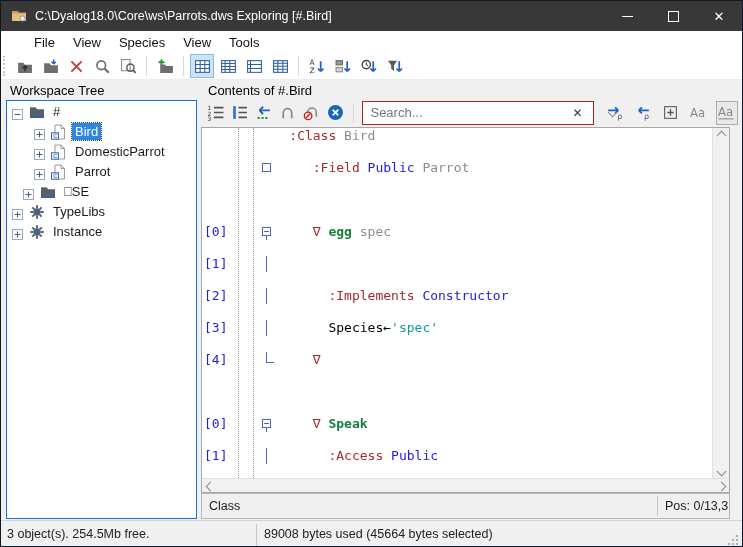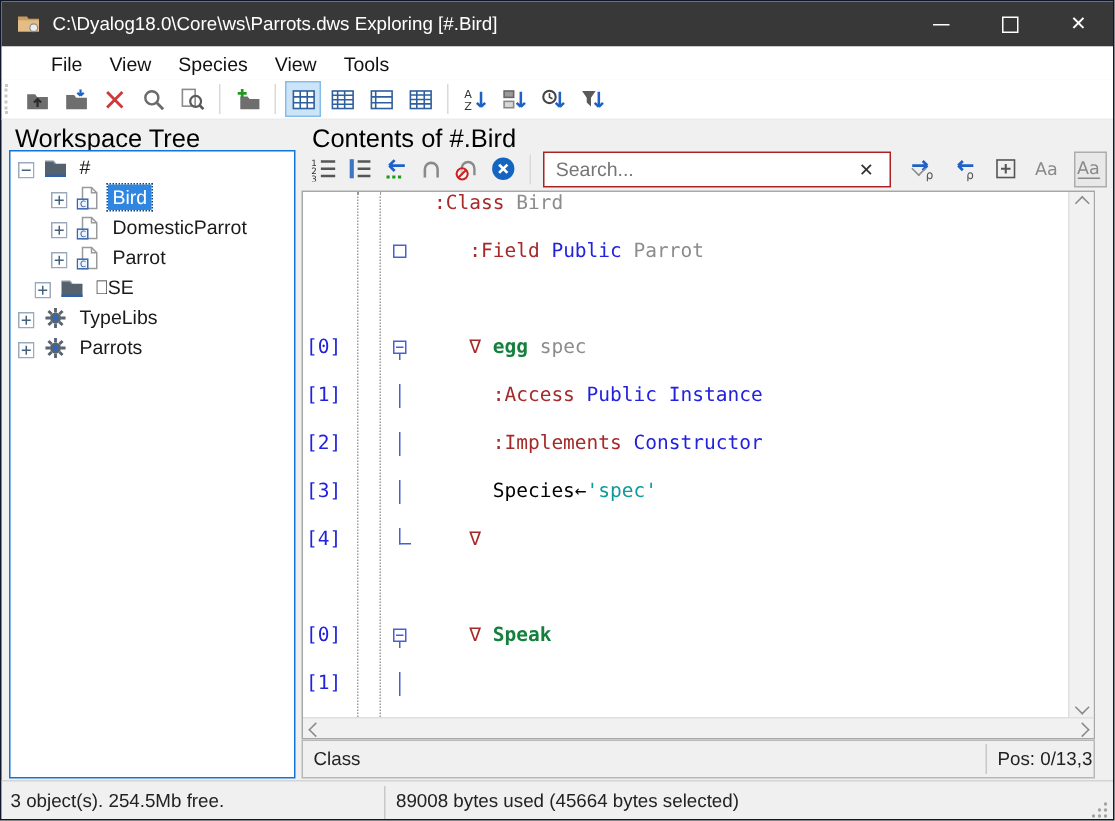--- a/index.html
+++ b/index.html
@@ -18,21 +18,21 @@
   .mi{font-size:13px;color:#111;padding:2px 9px;}
   
   .toolbar{position:absolute;left:0;top:52px;width:100%;height:27px;background:#fff;border-bottom:1px solid #ececec;display:flex;align-items:center;box-sizing:border-box;}
   .tbgrip{width:3px;height:20px;margin:0 3px 0 2px;border-left:2px dotted #c9c9c9;}
   .tbi{width:24px;height:24px;display:flex;align-items:center;justify-content:center;margin:0 1px;box-sizing:border-box;border:1px solid transparent;}
   .tbi svg{width:17px;height:17px;}
   .tbi.active{background:#cce4f7;border:1px solid #88bce8;}
   .tbi.sunken{background:#e8e8e8;border:1px solid #adadad;}
   .tbsep{width:1px;height:20px;background:#d9d9d9;margin:0 5px;}
   
-  .pheader{position:absolute;top:82px;font-size:17px;color:#000;}
+  .pheader{position:absolute;top:82px;font-size:13px;color:#000;}
   
   .treeframe{position:absolute;left:5px;top:99px;width:191px;height:419px;background:#fff;border:1px solid #1273d8;box-sizing:border-box;overflow:hidden;}
   .trow{display:flex;align-items:center;height:19px;margin-top:1px;white-space:nowrap;}
   .texp{width:11px;height:11px;flex:0 0 11px;margin-right:6px;}
   .ticon{width:16px;height:16px;flex:0 0 16px;margin-right:5px;}
   .tlabel{font-size:13px;color:#1a1a1a;padding:1px 3px;}
   .trow.sel .tlabel{background:#2e86e0;color:#fff;outline:1px dotted #14477e;}
   
   .edtb{position:absolute;left:202px;top:97px;width:536px;height:29px;display:flex;align-items:center;}
   .searchbox{width:232px;height:24px;border:1px solid #aa2222;background:#fff;display:flex;align-items:center;margin:0 4px;box-sizing:border-box;gap:20px;}
@@ -291,21 +291,21 @@
             <rect x="0.5" y="0.5" width="10" height="10" fill="#fff" stroke="#9aaabb"></rect>
             <path d="M2.5 5.5h6M5.5 2.5v6" stroke="#44617e"></path>
           </svg></span>
         <span class="ticon"><svg viewBox="0 0 16 16">
             <g stroke="#57646e" stroke-width="1.9">
               <path d="M8 1.3v3M8 11.7v3M1.3 8h3M11.7 8h3M3.3 3.3l2.1 2.1M10.6 10.6l2.1 2.1M12.7 3.3l-2.1 2.1M5.4 10.6l-2.1 2.1"></path>
             </g>
             <circle cx="8" cy="8" r="3.7" fill="#57646e"></circle>
             <circle cx="8" cy="8" r="1.7" fill="#2a66c8"></circle>
           </svg></span>
-        <span class="tlabel">Parrots</span>
+        <span class="tlabel">Instance</span>
       </div>
     </div>
 
   <div class="edtb" id="edtb">
       <span class="tbi">
         <svg viewBox="0 0 16 16">
           <path d="M6.5 3.5h9M6.5 8h9M6.5 12.5h9" stroke="#555" stroke-width="1.6"></path>
           <text x="0.5" y="6" font-size="5.5" fill="#333" font-family="DejaVu Sans">1</text>
           <text x="0.5" y="11" font-size="5.5" fill="#333" font-family="DejaVu Sans">2</text>
           <text x="0.5" y="16" font-size="5.5" fill="#333" font-family="DejaVu Sans">3</text>
@@ -381,27 +381,27 @@
     </div>
 
   <div class="edframe">
     <div class="codearea" id="codearea">
       <div class="gutterline gl1"></div>
       <div class="gutterline gl2"></div>
     <div class="cl" style="top: 0px;"><span class="txt">    <span class="c-kw">:Class </span><span class="c-nm">Bird</span></span></div>
         <div class="cl" style="top: 16px;"><span class="fbox"></span><span class="txt">       <span class="c-kw">:Field </span><span class="c-ty">Public </span><span class="c-nm">Parrot</span></span></div>
         <div class="cl" style="top: 32px;"><span class="txt"></span></div>
         <div class="cl" style="top: 48px;"><span class="ln">[0]</span><span class="fbox start"></span><span class="fstartline"></span><span class="txt">       <span class="c-kw">∇ </span><span class="c-fn">egg </span><span class="c-nm">spec</span></span></div>
-        <div class="cl" style="top: 64px;"><span class="ln">[1]</span><span class="fline"></span><span class="txt">         <span class="c-kw">:Access </span><span class="c-ty">Public Instance</span></span></div>
+        <div class="cl" style="top: 64px;"><span class="ln">[1]</span><span class="fline"></span></div>
         <div class="cl" style="top: 80px;"><span class="ln">[2]</span><span class="fline"></span><span class="txt">         <span class="c-kw">:Implements </span><span class="c-ty">Constructor</span></span></div>
         <div class="cl" style="top: 96px;"><span class="ln">[3]</span><span class="fline"></span><span class="txt">         <span class="c-pl">Species←</span><span class="c-st">'spec'</span></span></div>
         <div class="cl" style="top: 112px;"><span class="ln">[4]</span><span class="fend"></span><span class="txt">       <span class="c-kw">∇</span></span></div>
         <div class="cl" style="top: 128px;"><span class="txt"></span></div>
         <div class="cl" style="top: 144px;"><span class="ln">[0]</span><span class="fbox start"></span><span class="fstartline"></span><span class="txt">       <span class="c-kw">∇ </span><span class="c-fn">Speak</span></span></div>
-        <div class="cl" style="top: 160px;"><span class="ln">[1]</span><span class="fline"></span></div>
+        <div class="cl" style="top: 160px;"><span class="ln">[1]</span><span class="fline"></span><span class="txt">         <span class="c-kw">:Access </span><span class="c-ty">Public</span></span></div>
       </div>
     <div class="vscroll">
       <div class="sbtn" style="top:0;">
           <span class="chev up"></span>
         </div>
       <div class="sbtn" style="bottom:0;">
           <span class="chev down"></span>
         </div>
     </div>
     <div class="hscroll">

